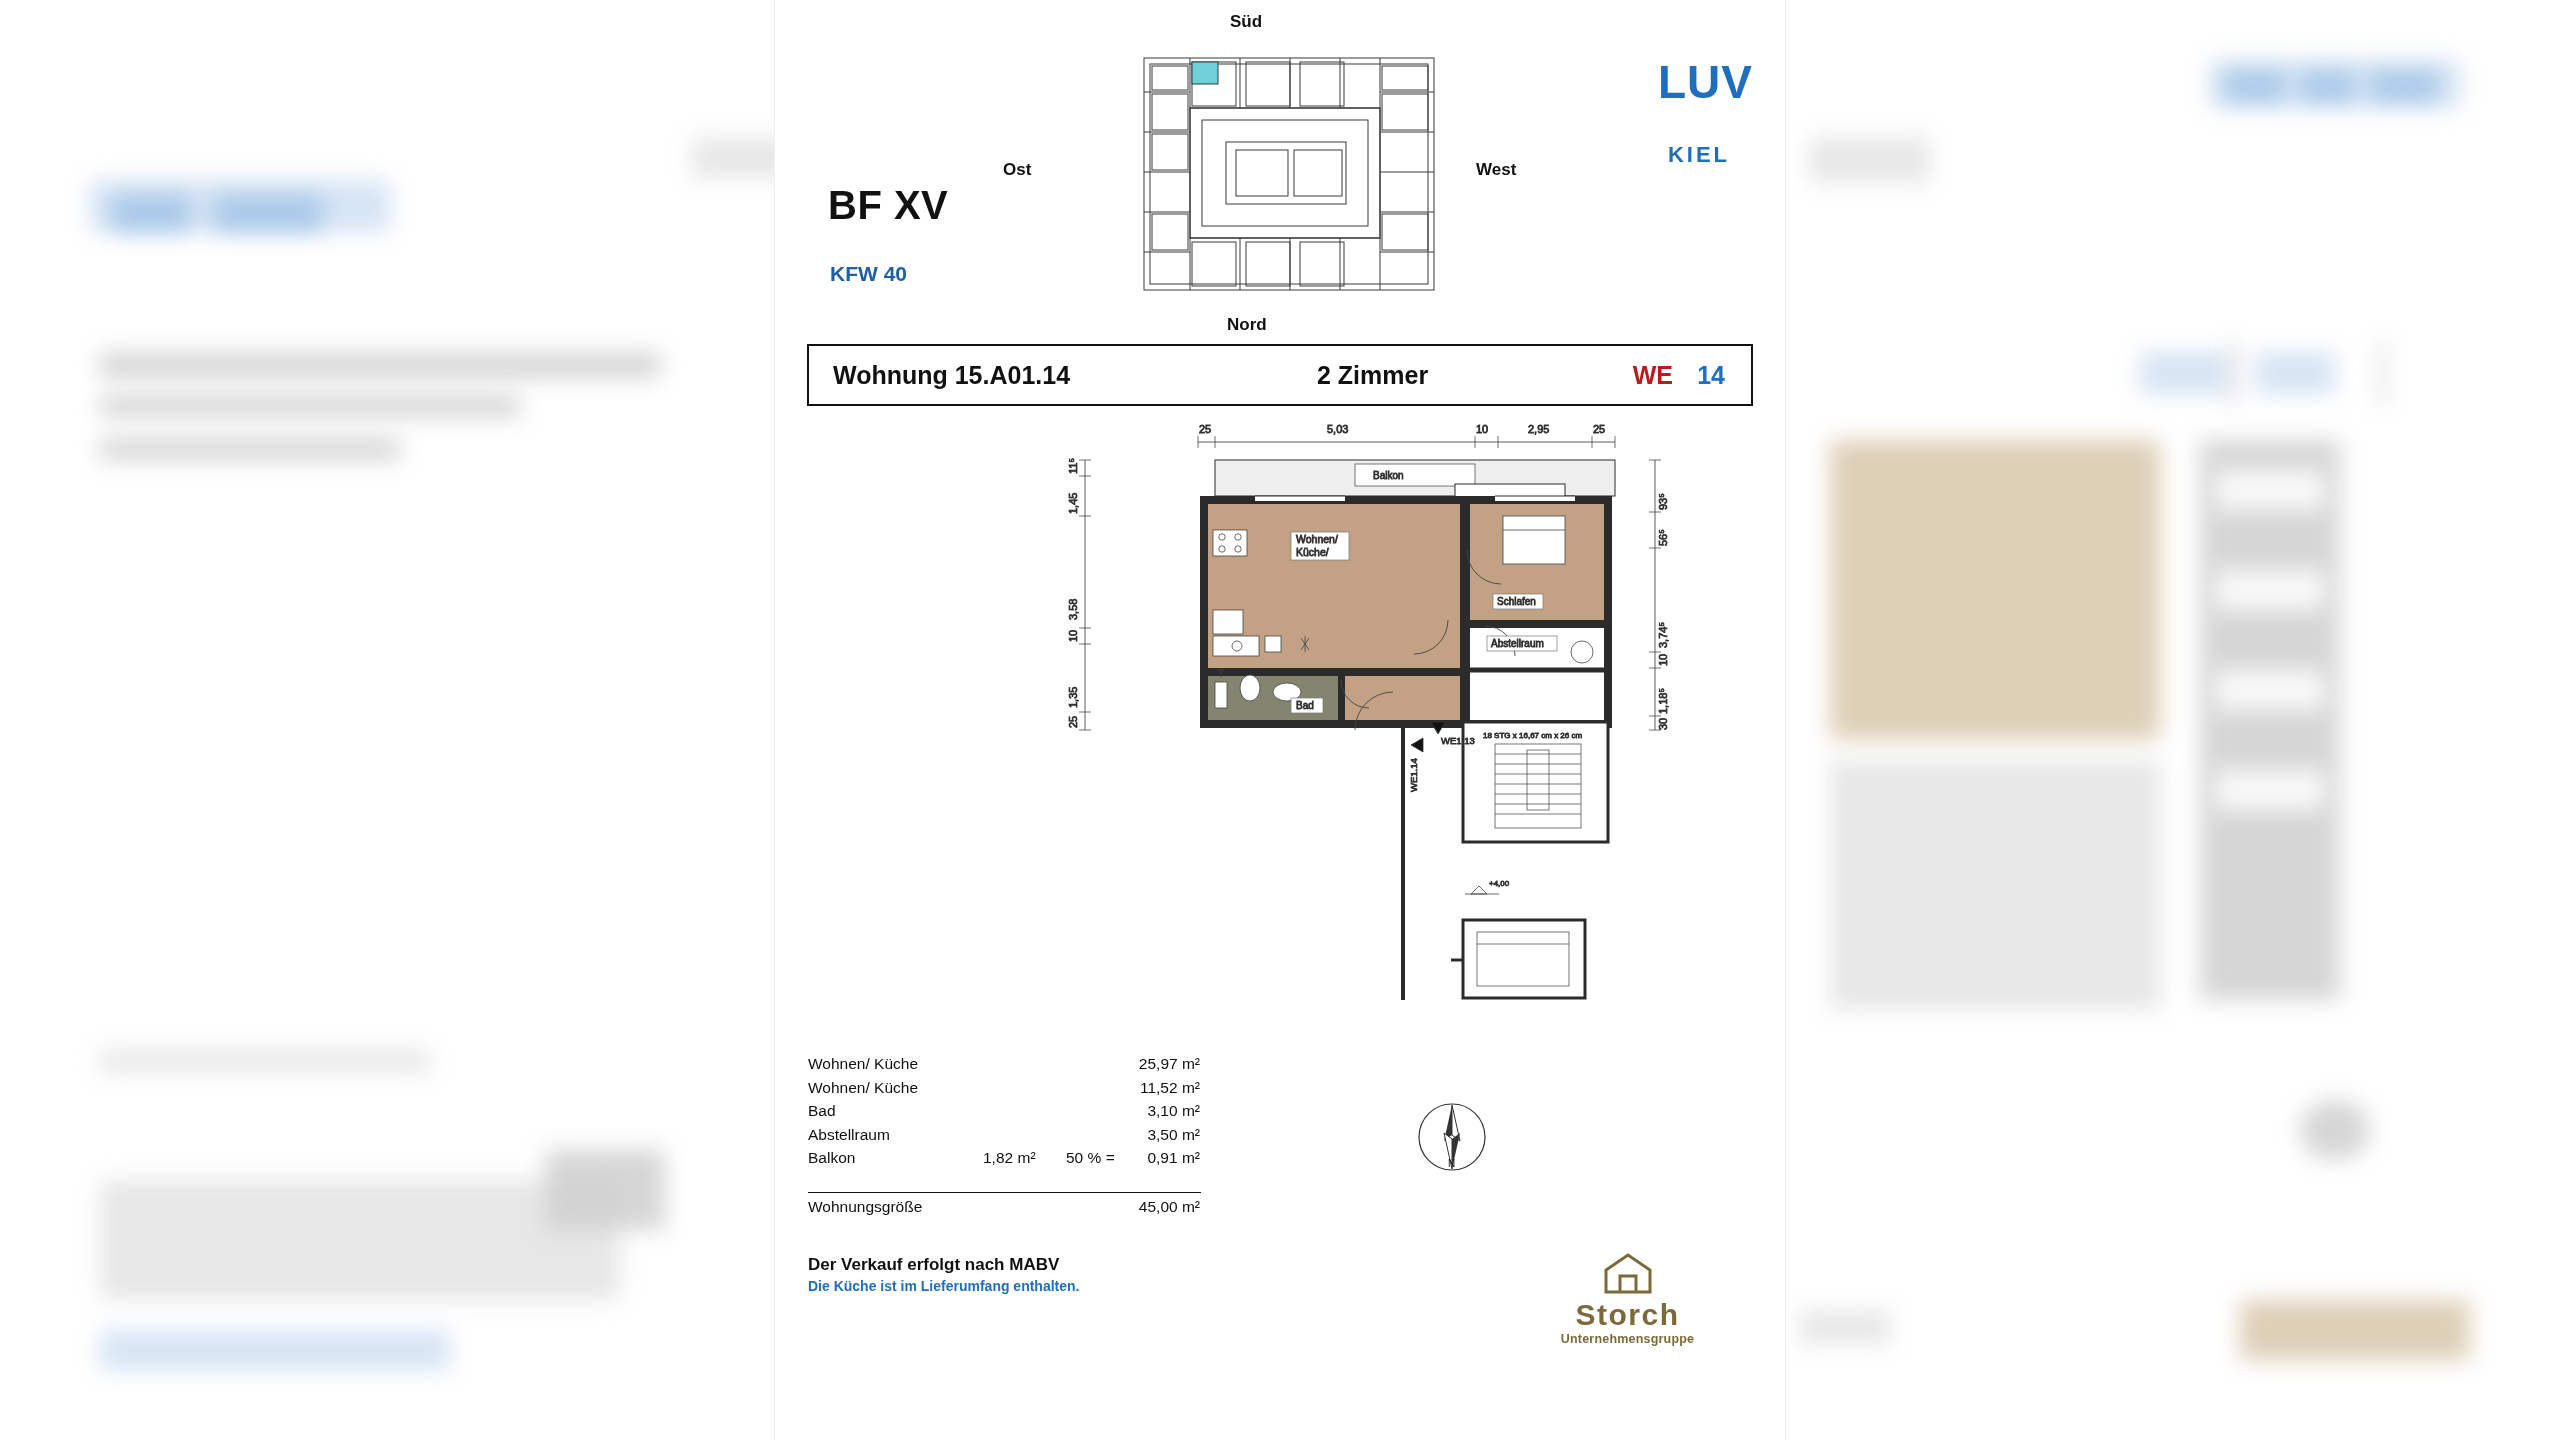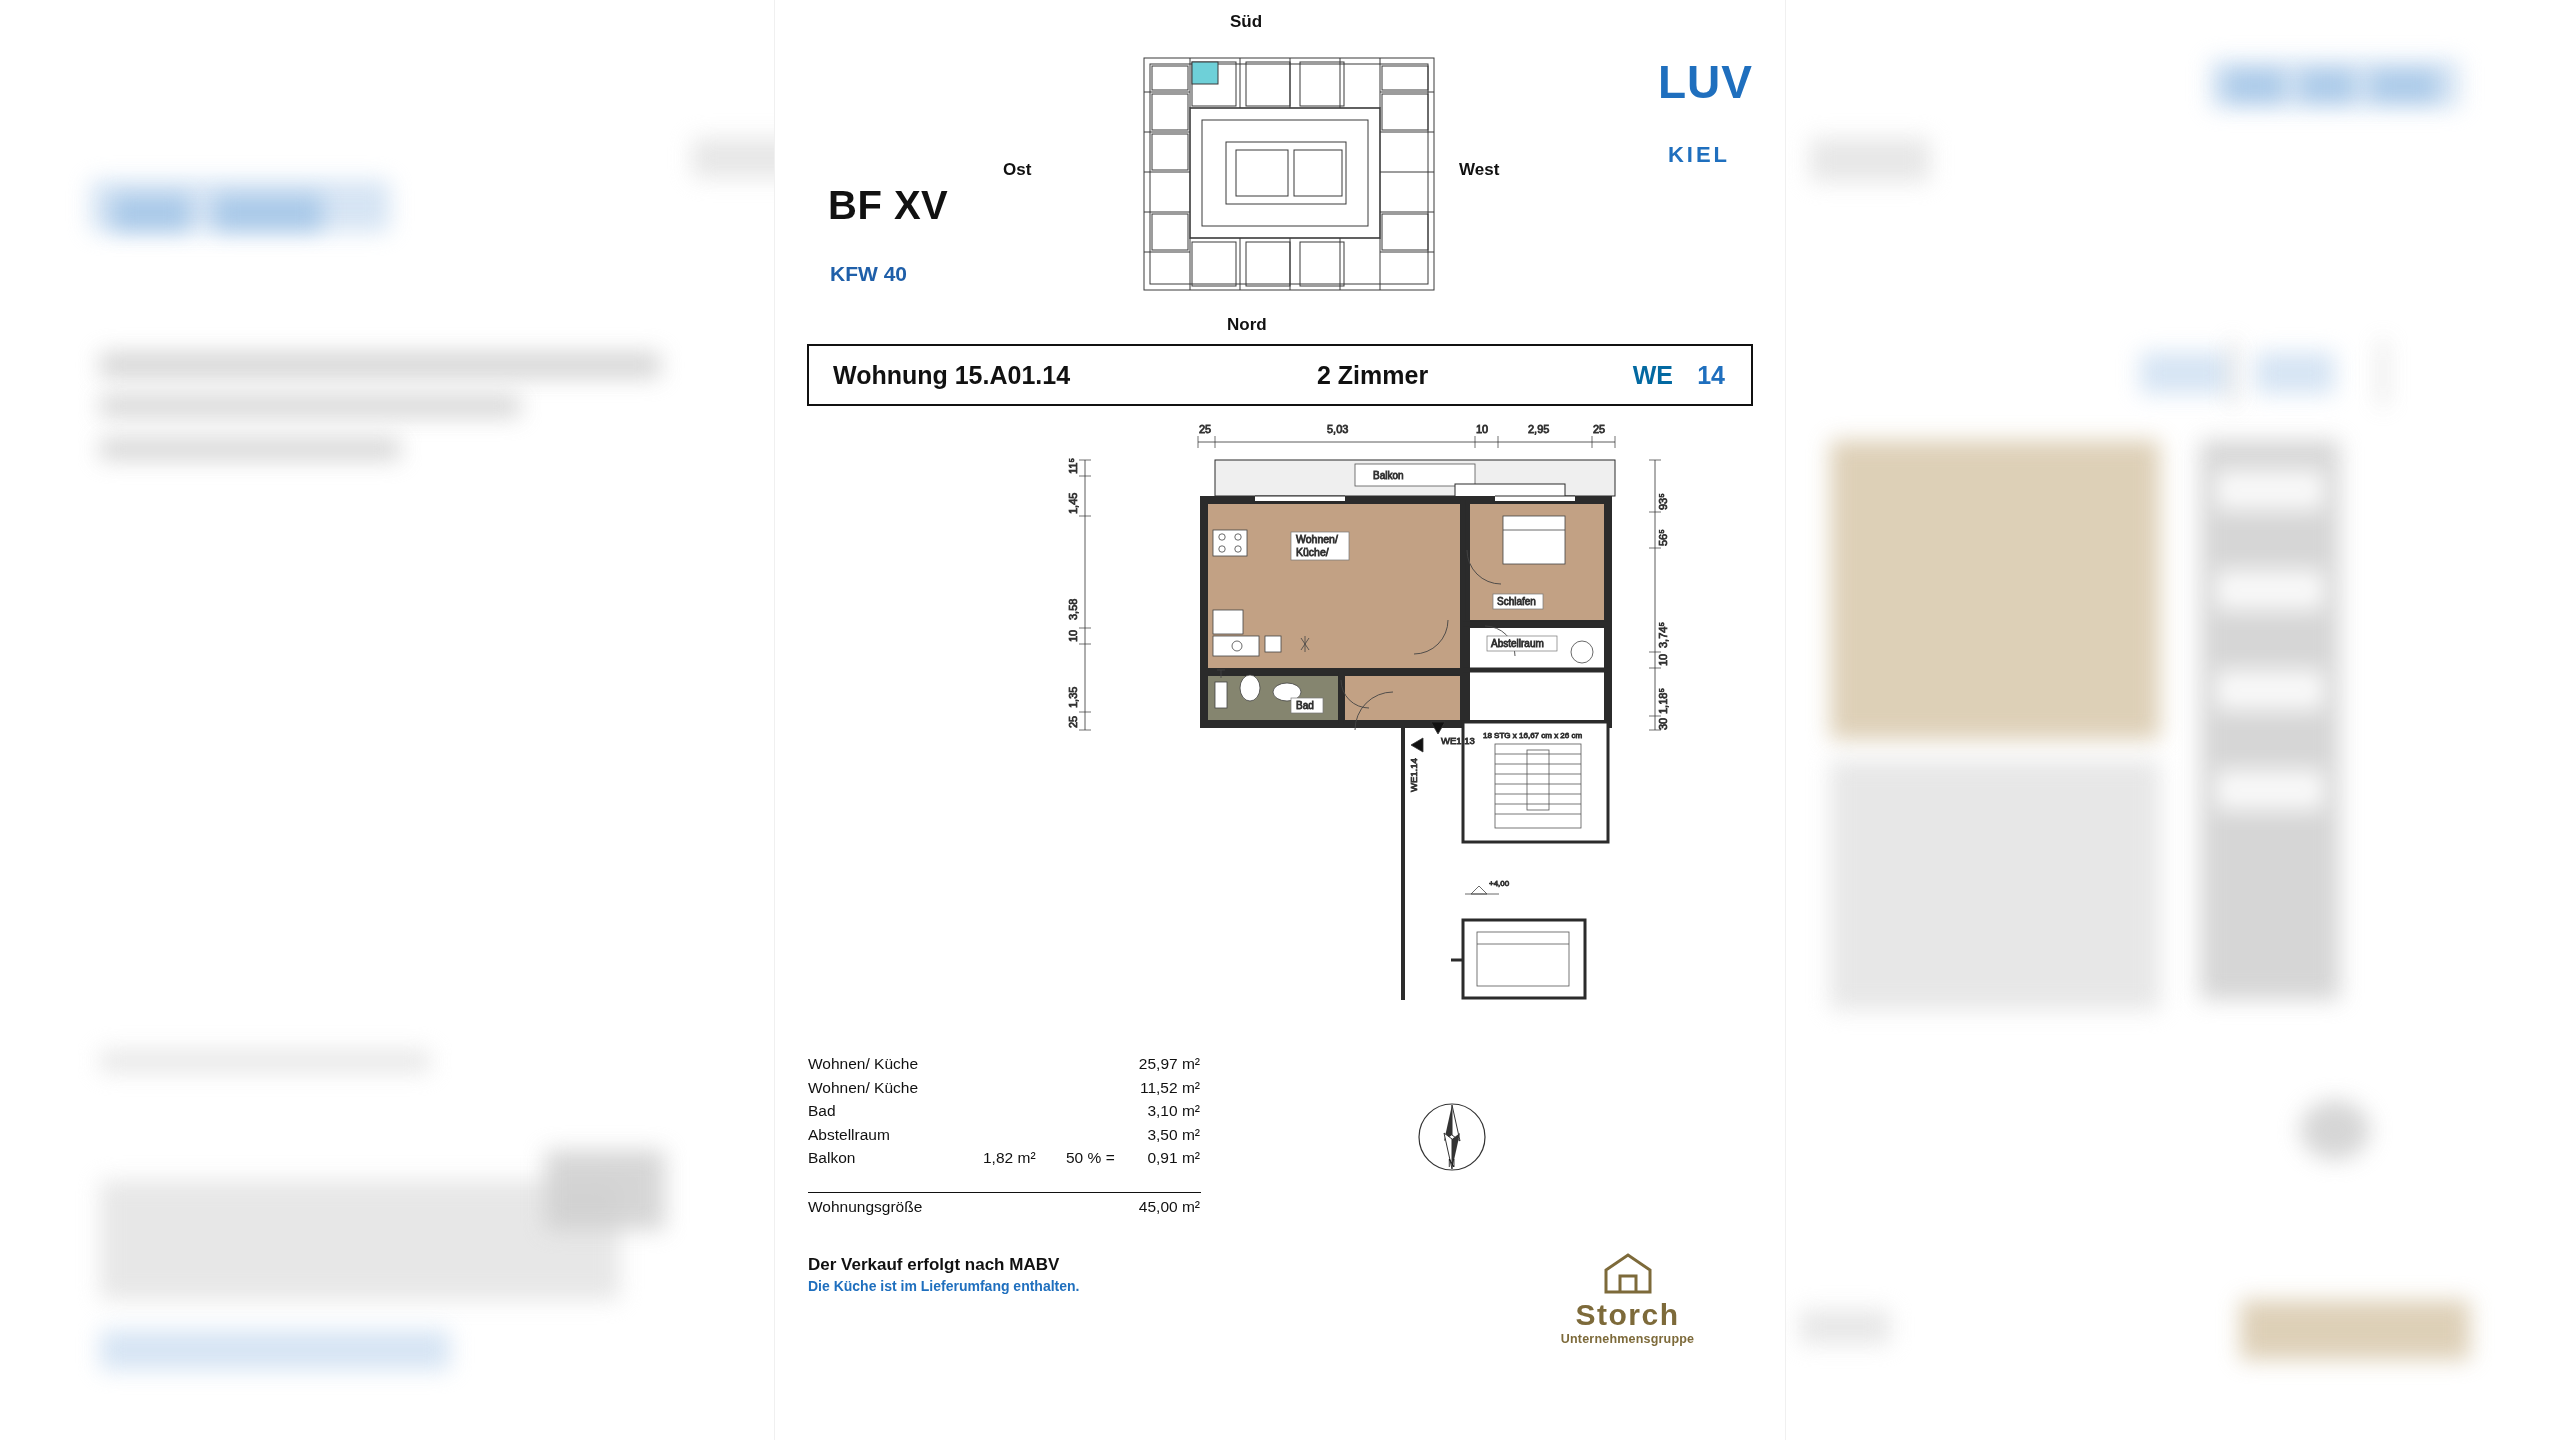--- a/index.html
+++ b/index.html
@@ -40,21 +40,21 @@
   
   #keyplan { position: absolute; left: 355px; top: 22px; width: 320px; height: 290px; }
 
   
   #titlebar {
     position: absolute; left: 32px; top: 344px; width: 946px; height: 62px;
     border: 2px solid #111; display: flex; align-items: center;
   }
   #titlebar .t-wohnung { margin-left: 24px; font-size: 25px; font-weight: bold; color: #111; }
   #titlebar .t-zimmer  { position: absolute; left: 508px; font-size: 25px; font-weight: bold; color: #111; }
-  #titlebar .t-we      { position: absolute; right: 78px; font-size: 25px; font-weight: bold; color: #0369a1; }
+  #titlebar .t-we      { position: absolute; right: 78px; font-size: 25px; font-weight: bold; color: #b91c1c; }
   #titlebar .t-wenum   { position: absolute; right: 26px; font-size: 25px; font-weight: bold; color: #1f6fbe; }
 
   
   #attrs { position: absolute; left: 33px; top: 420px; font-size: 15.5px; color: #111; line-height: 22.5px; }
   #attrs .row { white-space: nowrap; }
   #attrs .k { display: inline-block; width: 128px; }
   #attrs .v { display: inline-block; }
 
   
   #areas { position: absolute; left: 33px; top: 1052px; font-size: 15.5px; color: #111; line-height: 23.5px; }
@@ -122,21 +122,21 @@
     <div class="blob white" style="left:2215px; top:770px; width:110px; height:40px;"></div>
     <div class="blob dgrey" style="left:2300px; top:1100px; width:70px; height:60px; border-radius:50%;"></div>
     <div class="blob tan" style="left:2240px; top:1300px; width:230px; height:60px;"></div>
     <div class="blob grey" style="left:1800px; top:1310px; width:90px; height:34px;"></div>
   </div>
 
   <div id="sheet">
 
     <div class="dir-label" style="left:455px; top:12px;">Süd</div>
     <div class="dir-label" style="left:228px; top:160px;">Ost</div>
-    <div class="dir-label" style="left:684px; top:160px;">West</div>
+    <div class="dir-label" style="left:701px; top:160px;">West</div>
     <div class="dir-label" style="left:452px; top:315px;">Nord</div>
 
     <svg id="keyplan" viewBox="0 0 320 290">
       <g stroke="#3a3a3a" stroke-width="1" fill="none">
         <rect x="14" y="36" width="290" height="232"></rect>
         <rect x="20" y="42" width="278" height="220"></rect>
         <rect x="60" y="86" width="190" height="130" stroke-width="1.6"></rect>
         <rect x="72" y="98" width="166" height="106"></rect>
         <rect x="96" y="120" width="120" height="62" fill="#ffffff"></rect>
         <path d="M14 70 H60 M14 110 H60 M14 150 H60 M14 190 H60 M14 230 H60"></path>

